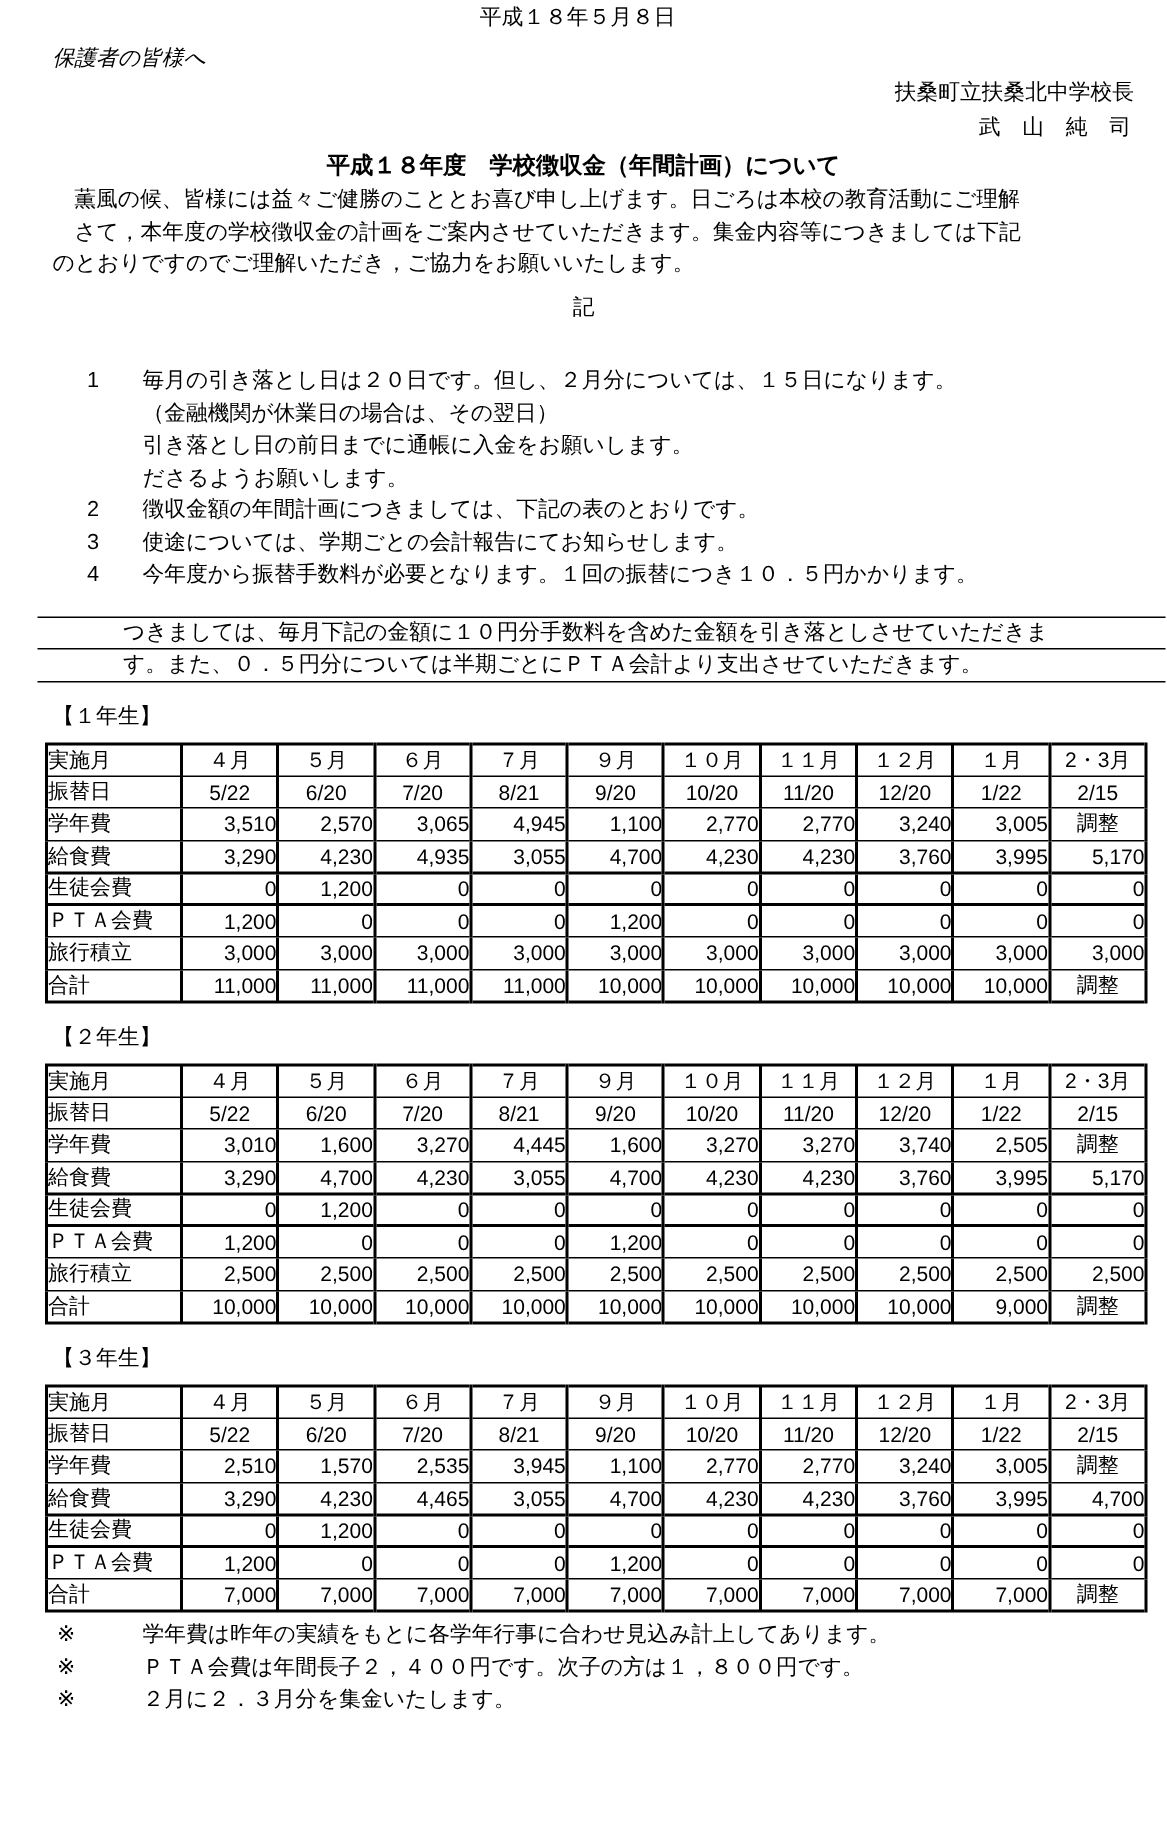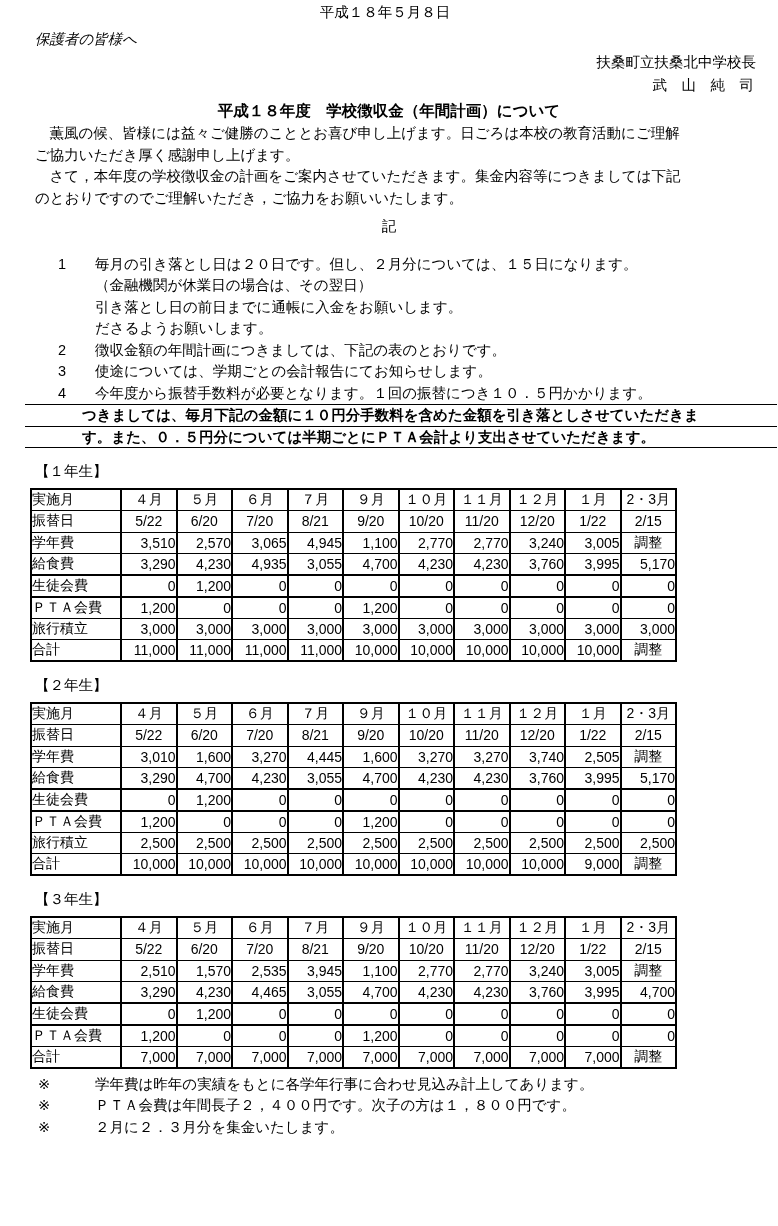--- a/index.html
+++ b/index.html
@@ -50,46 +50,45 @@
     padding: 0 30px 0 35px;
     line-height: 21.5px;
   }
   .intro .intro-line { white-space: pre; }
   .ki-heading {
     margin-top: 7px;
     text-align: center;
     line-height: 21.5px;
   }
   .numbered-list {
-    margin-top: 16px;
+    margin-top: 28px;
     padding-left: 58px;
     line-height: 21.5px;
   }
   .list-line { white-space: pre; }
   .list-num { display: inline-block; width: 37px; }
   .notice-block {
-    margin: 0 1px 0 25px;
+    margin: 16px 1px 0 25px;
     border-top: 1px solid #000;
-    font-weight: bold;
   }
   .u-line {
     height: 21.5px;
     line-height: 21.5px;
     padding-left: 57px;
     border-bottom: 1px solid #000;
     white-space: pre;
   }
   .table-caption {
     margin: 13px 0 0 35px;
     line-height: 21px;
   }
   table.fee-table {
     border-collapse: collapse;
     table-layout: fixed;
-    width: 647px;
+    width: 735px;
     margin: 6px 0 0 30px;
     font-size: 14px;
   }
   table.fee-table col.col-label { width: 90px; }
   .fee-table th, .fee-table td {
     border: 1px solid #000;
     border-left-width: 2px;
     border-right-width: 2px;
     height: 21.5px;
     padding: 0;
@@ -114,21 +113,20 @@
 <body>
 
 <div class="date-line">平成１８年５月８日</div>
 <div class="salutation">保護者の皆様へ</div>
 <div class="sender-title">扶桑町立扶桑北中学校長</div>
 <div class="sender-name">武　山　純　司</div>
 <div class="doc-title">平成１８年度　学校徴収金（年間計画）について</div>
 
 <div class="intro">
     <div class="intro-line">　薫風の候、皆様には益々ご健勝のこととお喜び申し上げます。日ごろは本校の教育活動にご理解</div>
-    <div class="intro-line">ご協力いただき厚く感謝申し上げます。</div>
     <div class="intro-line">　さて，本年度の学校徴収金の計画をご案内させていただきます。集金内容等につきましては下記</div>
     <div class="intro-line">のとおりですのでご理解いただき，ご協力をお願いいたします。</div>
   </div>
 
 <div class="ki-heading">記</div>
 
 <div class="numbered-list">
     <div class="list-line"><span class="list-num">1</span><span>毎月の引き落とし日は２０日です。但し、２月分については、１５日になります。</span></div>
     <div class="list-line"><span class="list-num"></span><span>（金融機関が休業日の場合は、その翌日）</span></div>
     <div class="list-line"><span class="list-num"></span><span>引き落とし日の前日までに通帳に入金をお願いします。</span></div>

